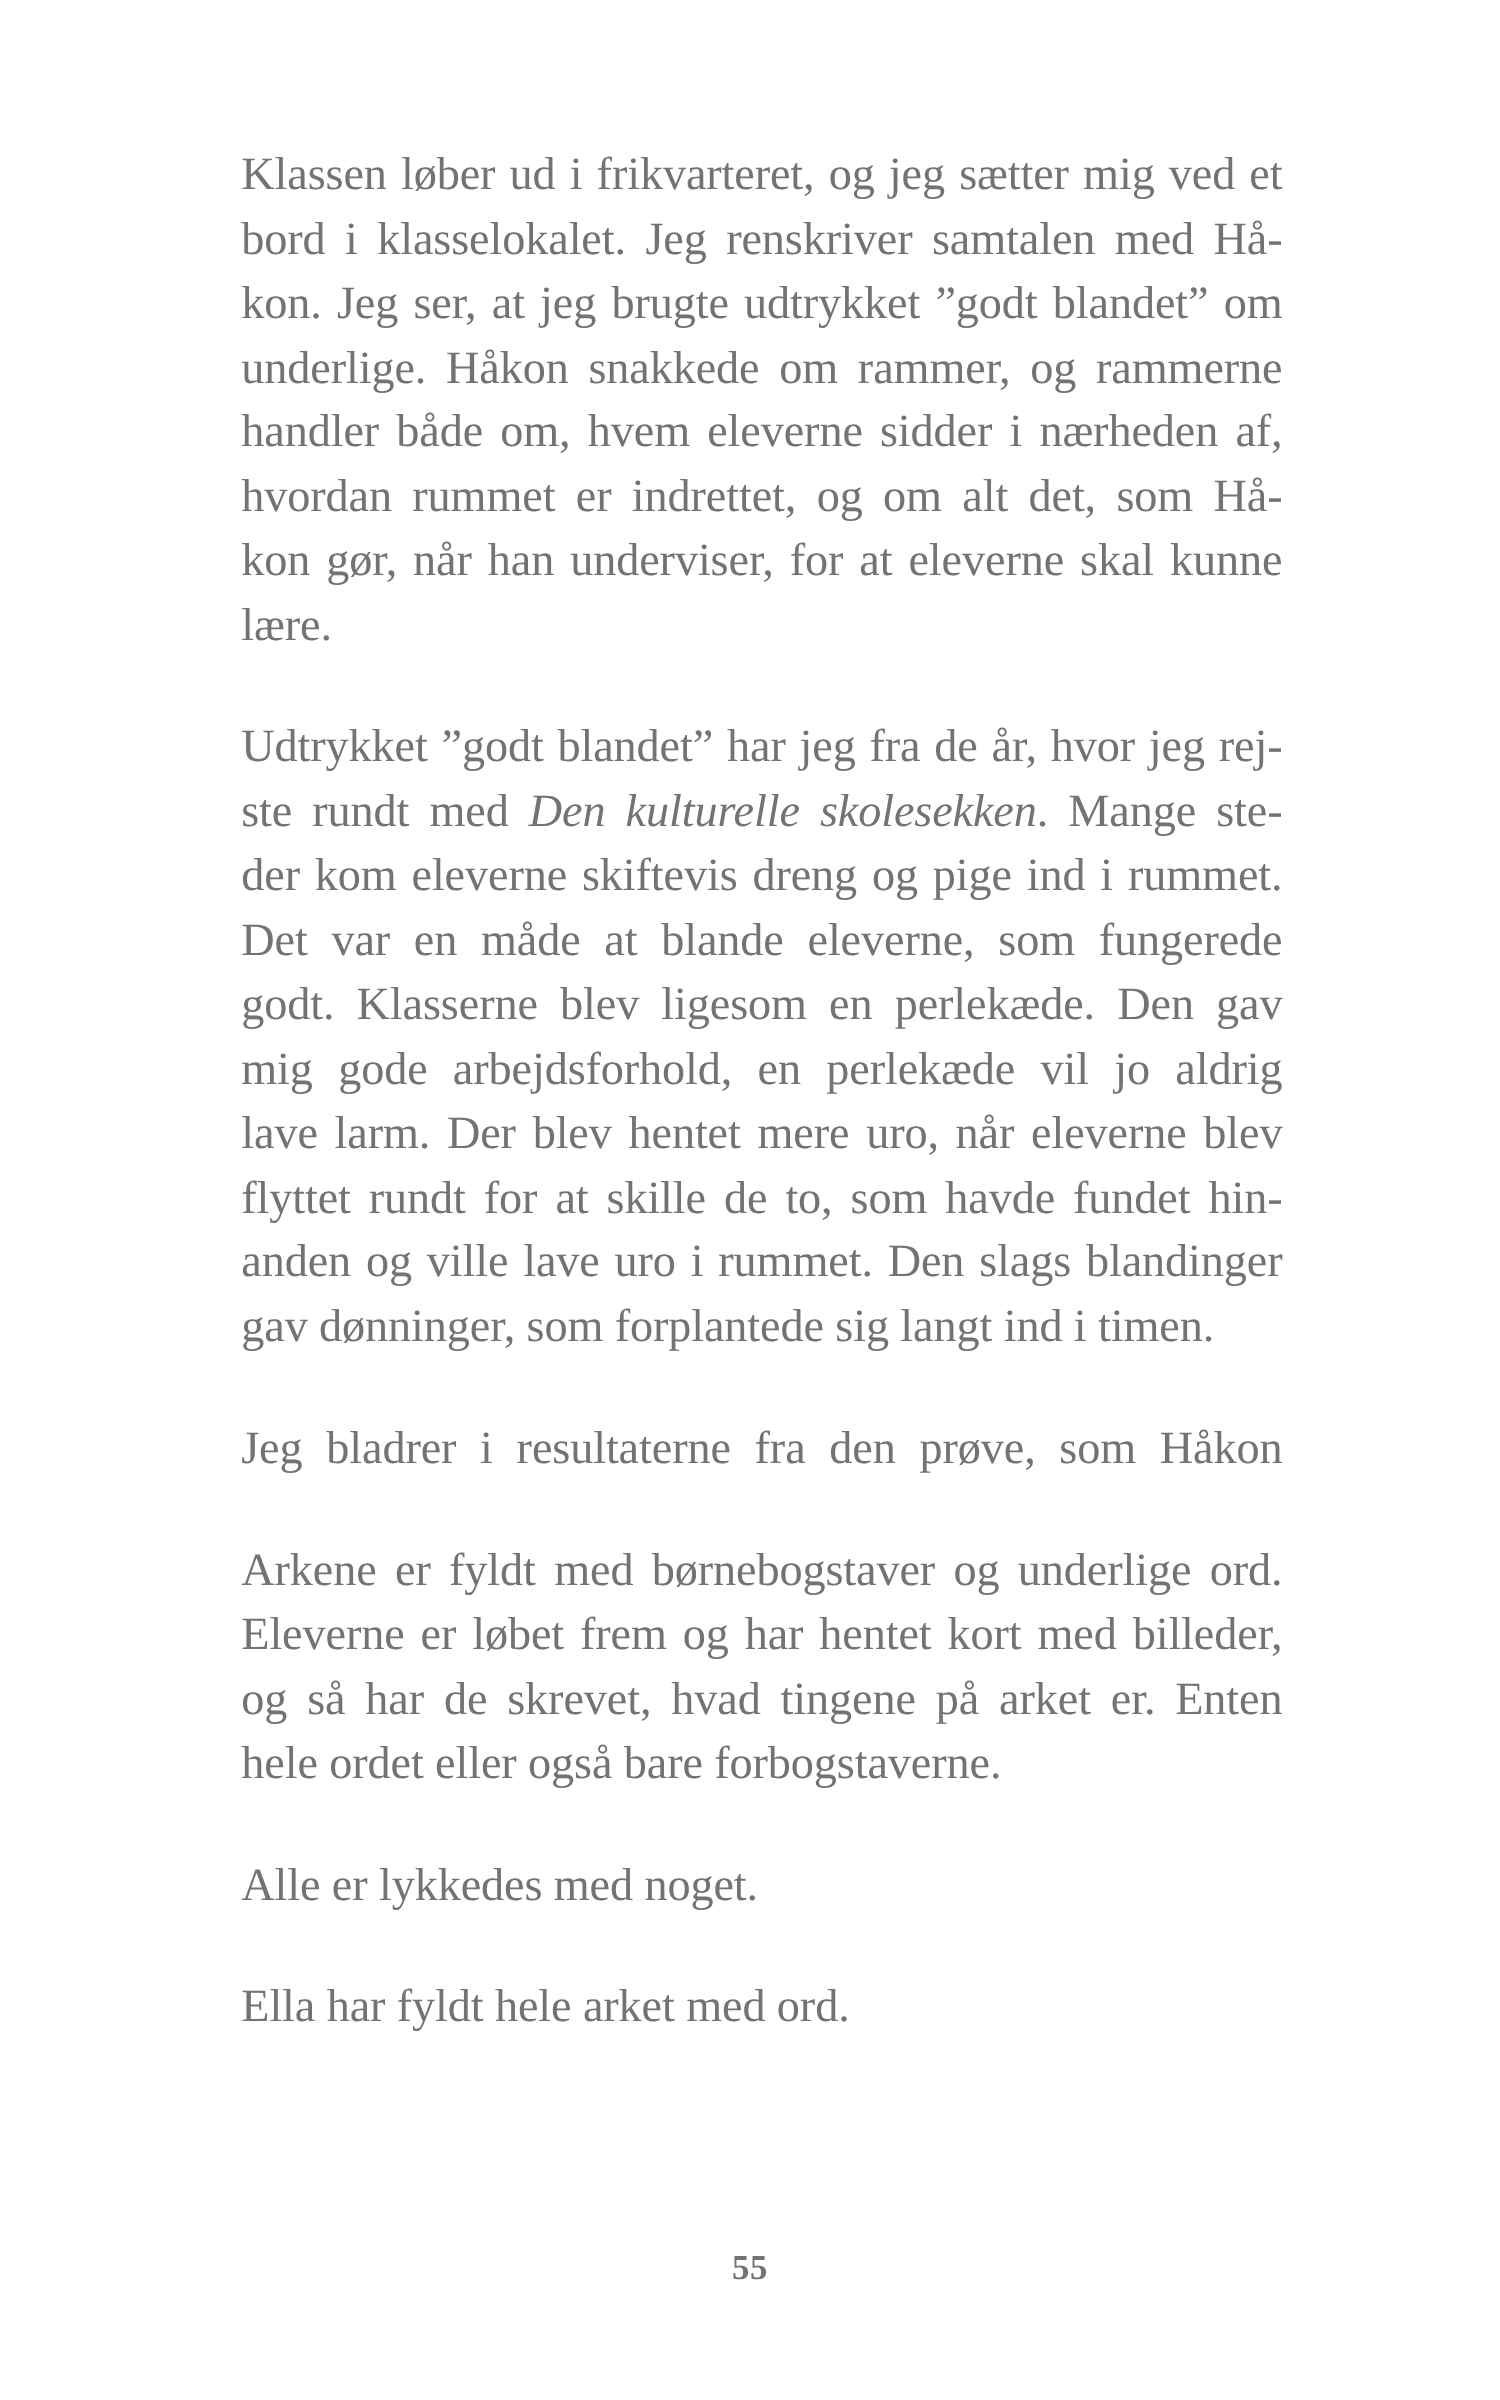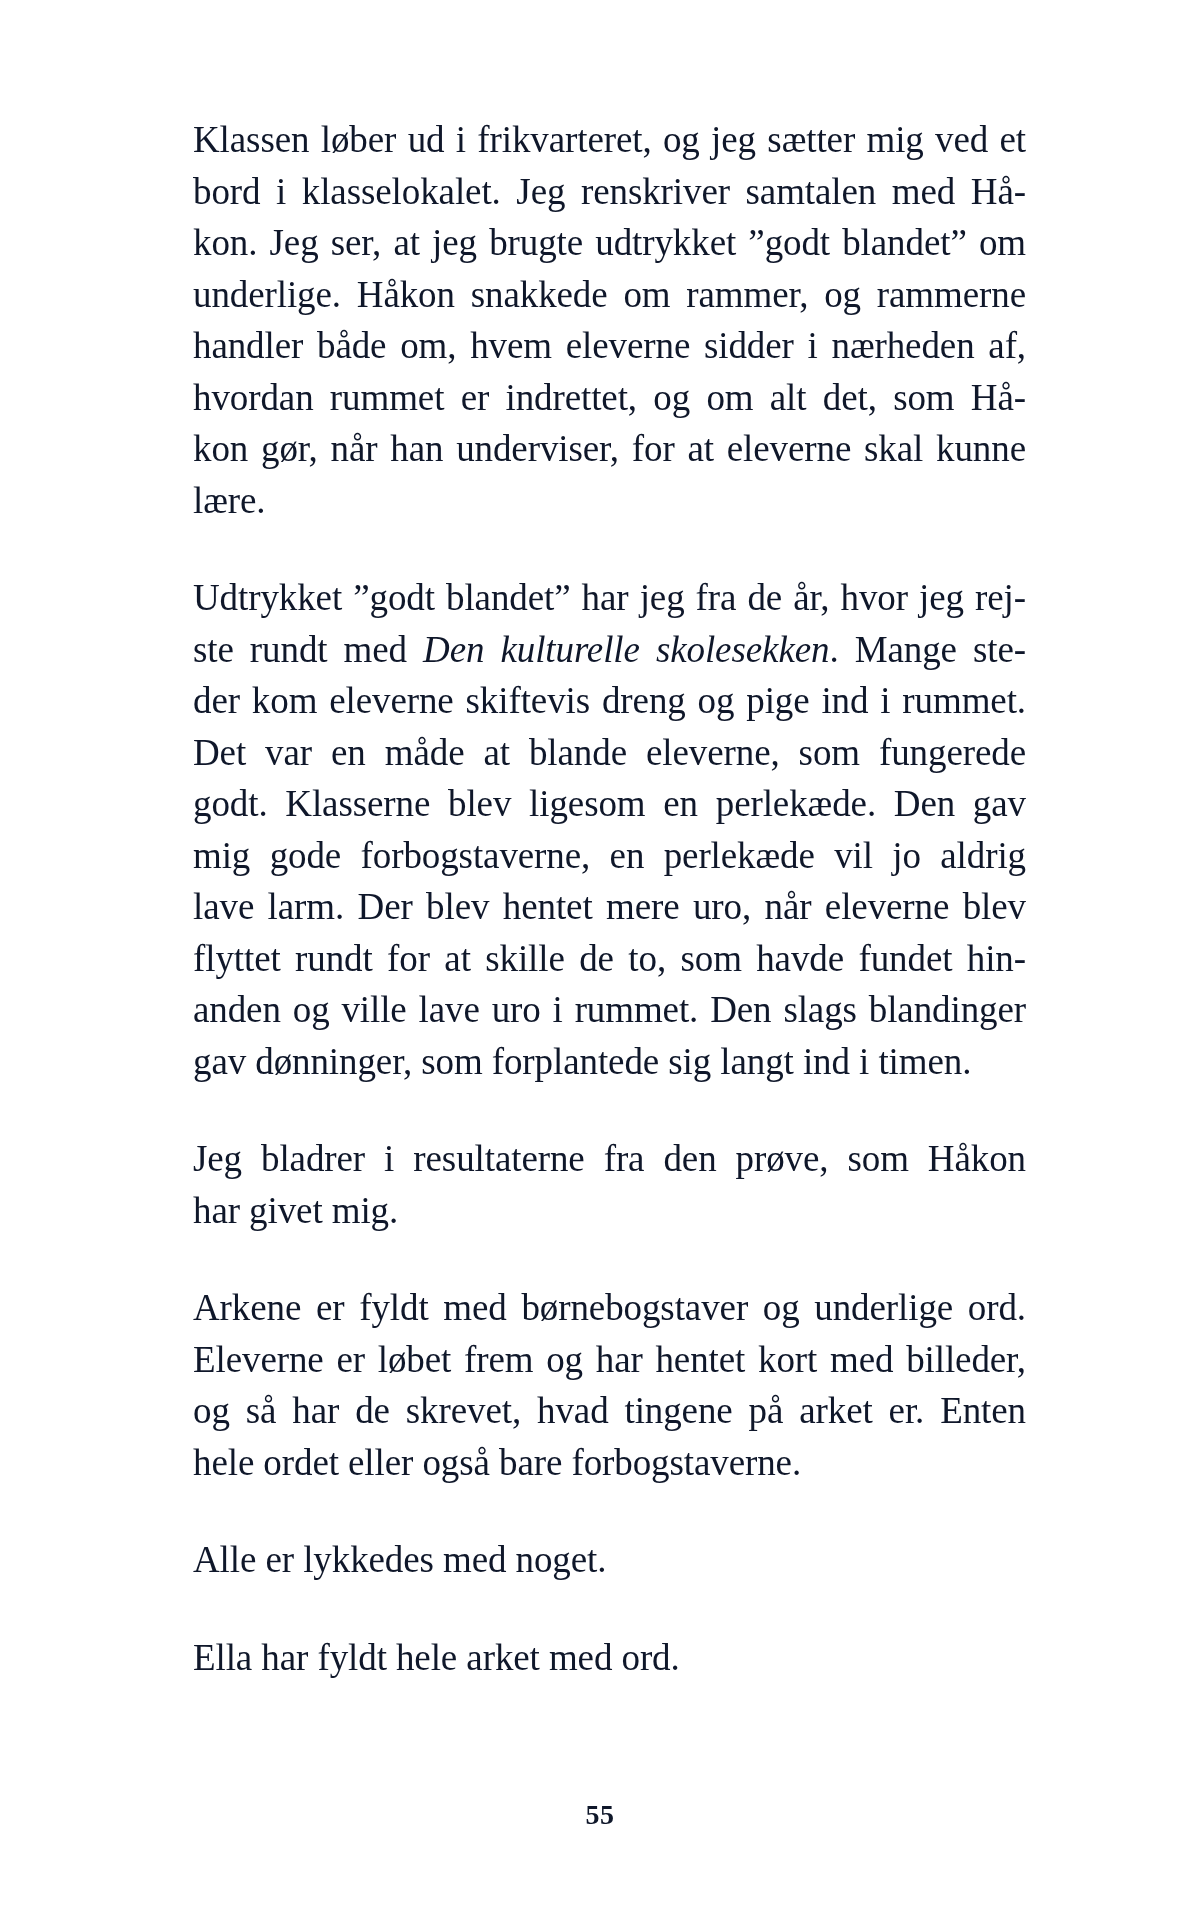--- a/index.html
+++ b/index.html
@@ -2,21 +2,21 @@
 <html lang="da"><head>
 <meta charset="utf-8">
 <style>
   * { margin: 0; padding: 0; box-sizing: border-box; }
   html, body { width: 1200px; background: #ffffff; }
   .page {
     position: relative;
     width: 1200px;
     height: 1920px;
     background: #ffffff;
-    color: #0f172a;
+    color: #737373;
     font-family: "Liberation Serif", "DejaVu Serif", serif;
     overflow: hidden;
   }
   .text-column {
     position: absolute;
     left: 193px;
     top: 114px;
     width: 833px;
   }
   .paragraph { margin-bottom: 46px; }
@@ -58,29 +58,28 @@
         <div class="line justified">hvordan rummet er indrettet, og om alt det, som Hå-</div>
         <div class="line justified">kon gør, når han underviser, for at eleverne skal kunne</div>
         <div class="line">lære.</div>
       </div>
       <div class="paragraph">
         <div class="line justified">Udtrykket ”godt blandet” har jeg fra de år, hvor jeg rej-</div>
         <div class="line justified">ste rundt med <em>Den kulturelle skolesekken</em>. Mange ste-</div>
         <div class="line justified">der kom eleverne skiftevis dreng og pige ind i rummet.</div>
         <div class="line justified">Det var en måde at blande eleverne, som fungerede</div>
         <div class="line justified">godt. Klasserne blev ligesom en perlekæde. Den gav</div>
-        <div class="line justified">mig gode forbogstaverne, en perlekæde vil jo aldrig</div>
+        <div class="line justified">mig gode arbejdsforhold, en perlekæde vil jo aldrig</div>
         <div class="line justified">lave larm. Der blev hentet mere uro, når eleverne blev</div>
         <div class="line justified">flyttet rundt for at skille de to, som havde fundet hin-</div>
         <div class="line justified">anden og ville lave uro i rummet. Den slags blandinger</div>
         <div class="line">gav dønninger, som forplantede sig langt ind i timen.</div>
       </div>
       <div class="paragraph">
         <div class="line justified">Jeg bladrer i resultaterne fra den prøve, som Håkon</div>
-        <div class="line">har givet mig.</div>
       </div>
       <div class="paragraph">
         <div class="line justified">Arkene er fyldt med børnebogstaver og underlige ord.</div>
         <div class="line justified">Eleverne er løbet frem og har hentet kort med billeder,</div>
         <div class="line justified">og så har de skrevet, hvad tingene på arket er. Enten</div>
         <div class="line">hele ordet eller også bare forbogstaverne.</div>
       </div>
       <div class="paragraph">
         <div class="line">Alle er lykkedes med noget.</div>
       </div>

